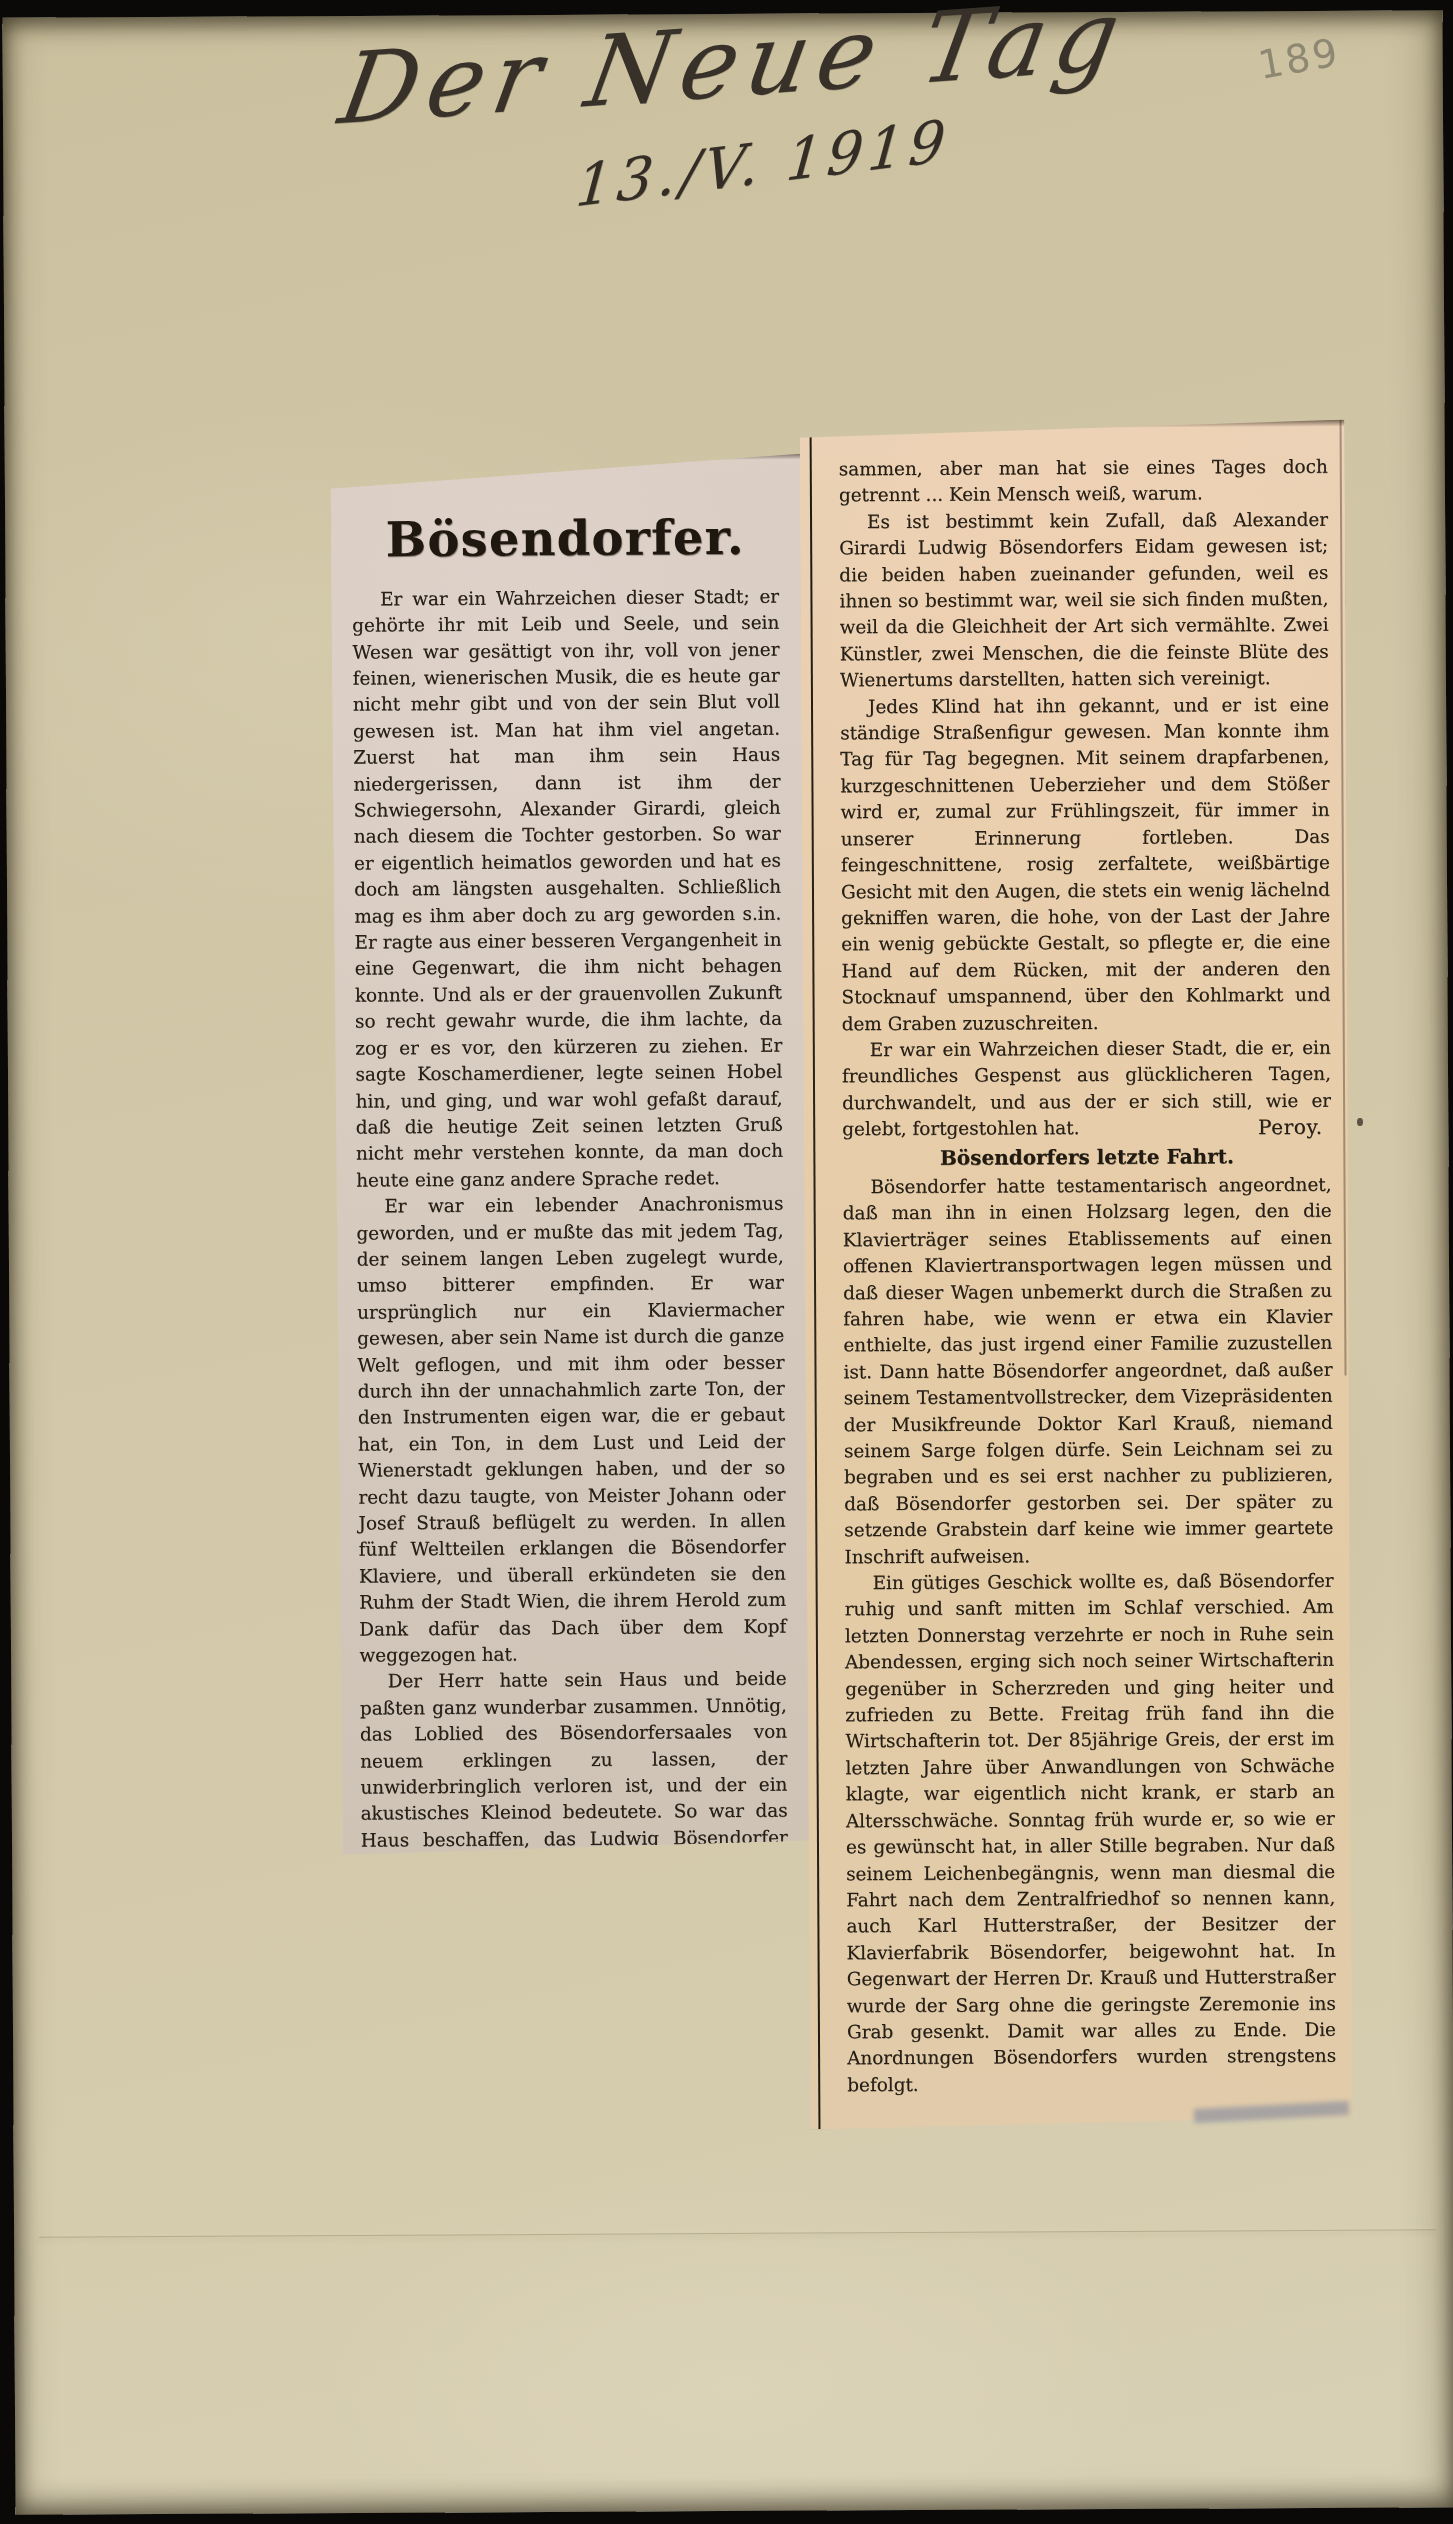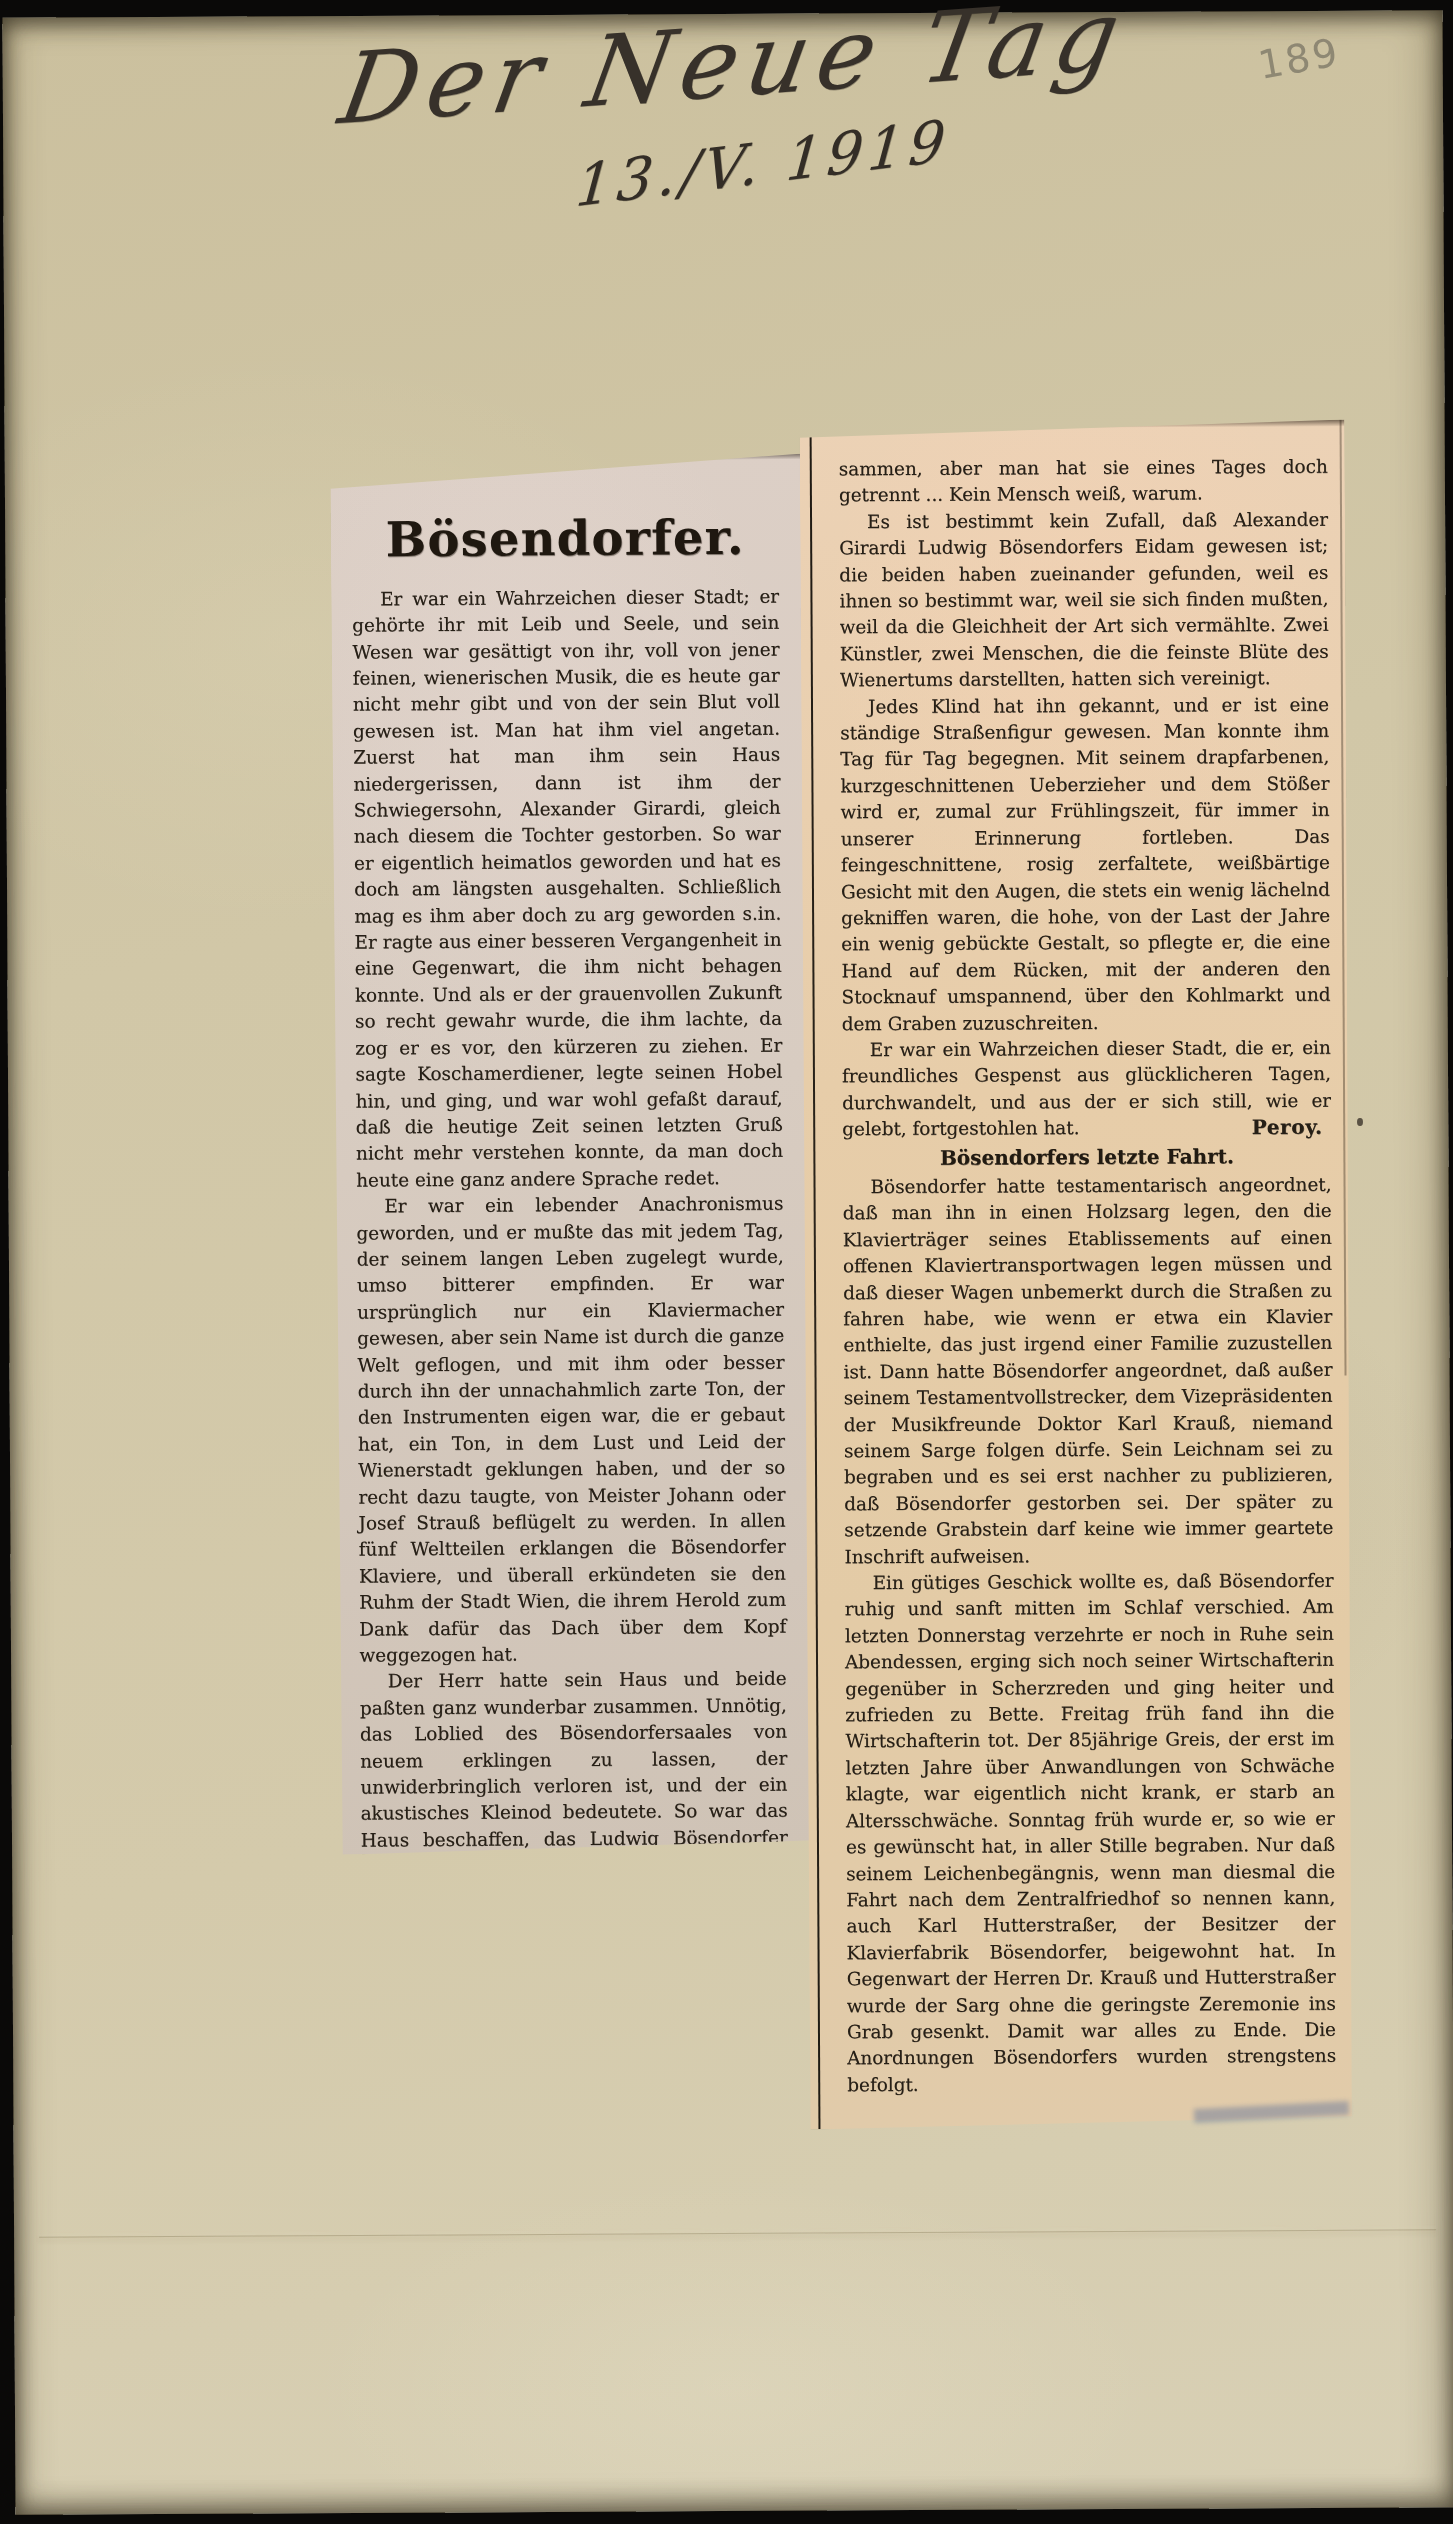--- a/index.html
+++ b/index.html
@@ -67,21 +67,21 @@
              box-shadow:1.8px 2.5px 6.1px rgba(30,22,10,.35);}
   .clip-right-inner{position:absolute;left:39px;right:17px;top:34px;bottom:0;}
   .clip-right .rule-left{position:absolute;left:9.8px;top:0;bottom:0;width:2.5px;
              background:linear-gradient(#1f1a13,#2c251b 55%,#1f1a13);}
   .clip-right .rule-right{position:absolute;right:3.1px;top:0;height:56%;width:1.8px;
              background:rgba(45,35,22,.38);}
   .clip-right .cut-top{position:absolute;left:0;right:0;top:0;height:7.4px;
              background:linear-gradient(rgba(35,26,16,.6),rgba(35,26,16,0));}
   .col-right p{font-size:18.4px;line-height:26.4px;}
   .sig-row{overflow:hidden;}
-  .sig{float:right;font-weight:bold;font-size:20px;letter-spacing:0.6px;padding-right:8.6px;
+  .sig{float:right;font-weight:normal;font-size:20px;letter-spacing:0.6px;padding-right:8.6px;
        text-shadow:0.4px 0.5px 0.6px rgba(38,31,23,.6);}
   .subhead{font-size:20px;font-weight:bold;text-align:center;text-indent:0;
            margin:3.7px 0 3.7px 0;color:#211a11;
            text-shadow:0.4px 0.6px 0.6px rgba(33,26,17,.55);}
   .stamp-smudge{position:absolute;left:1194px;top:2105px;width:155px;height:13.5px;
            background:#617399;opacity:.45;filter:blur(2.5px);transform:rotate(-3deg);}
 </style>
 </head>
 <body>
 

